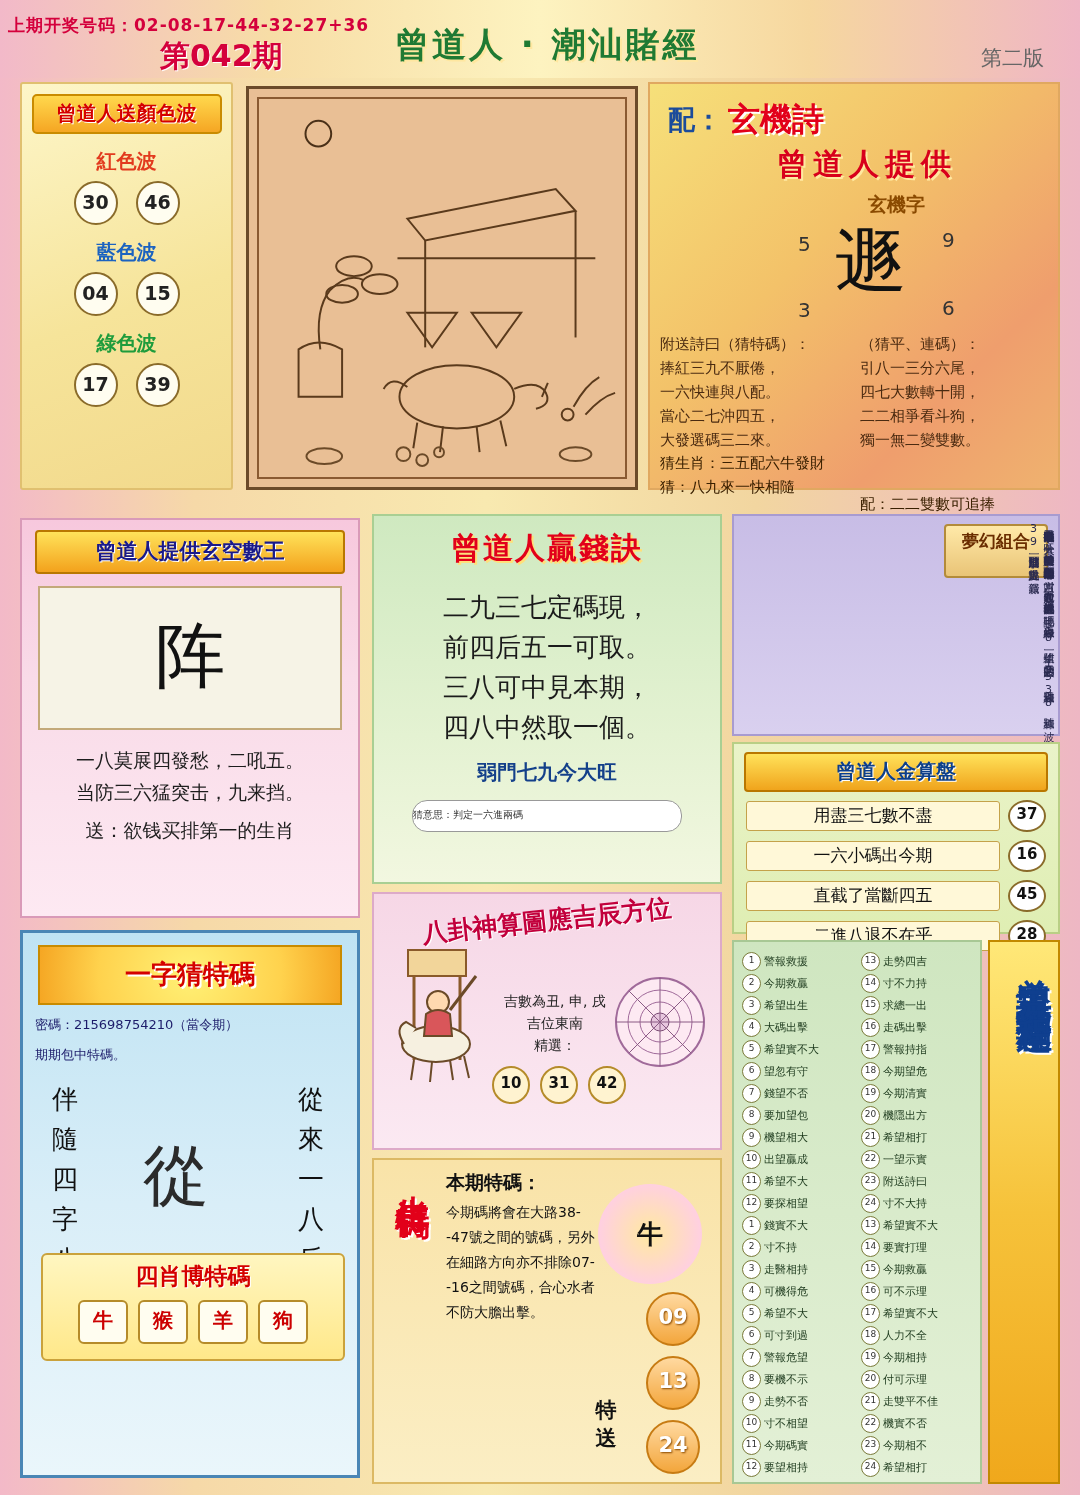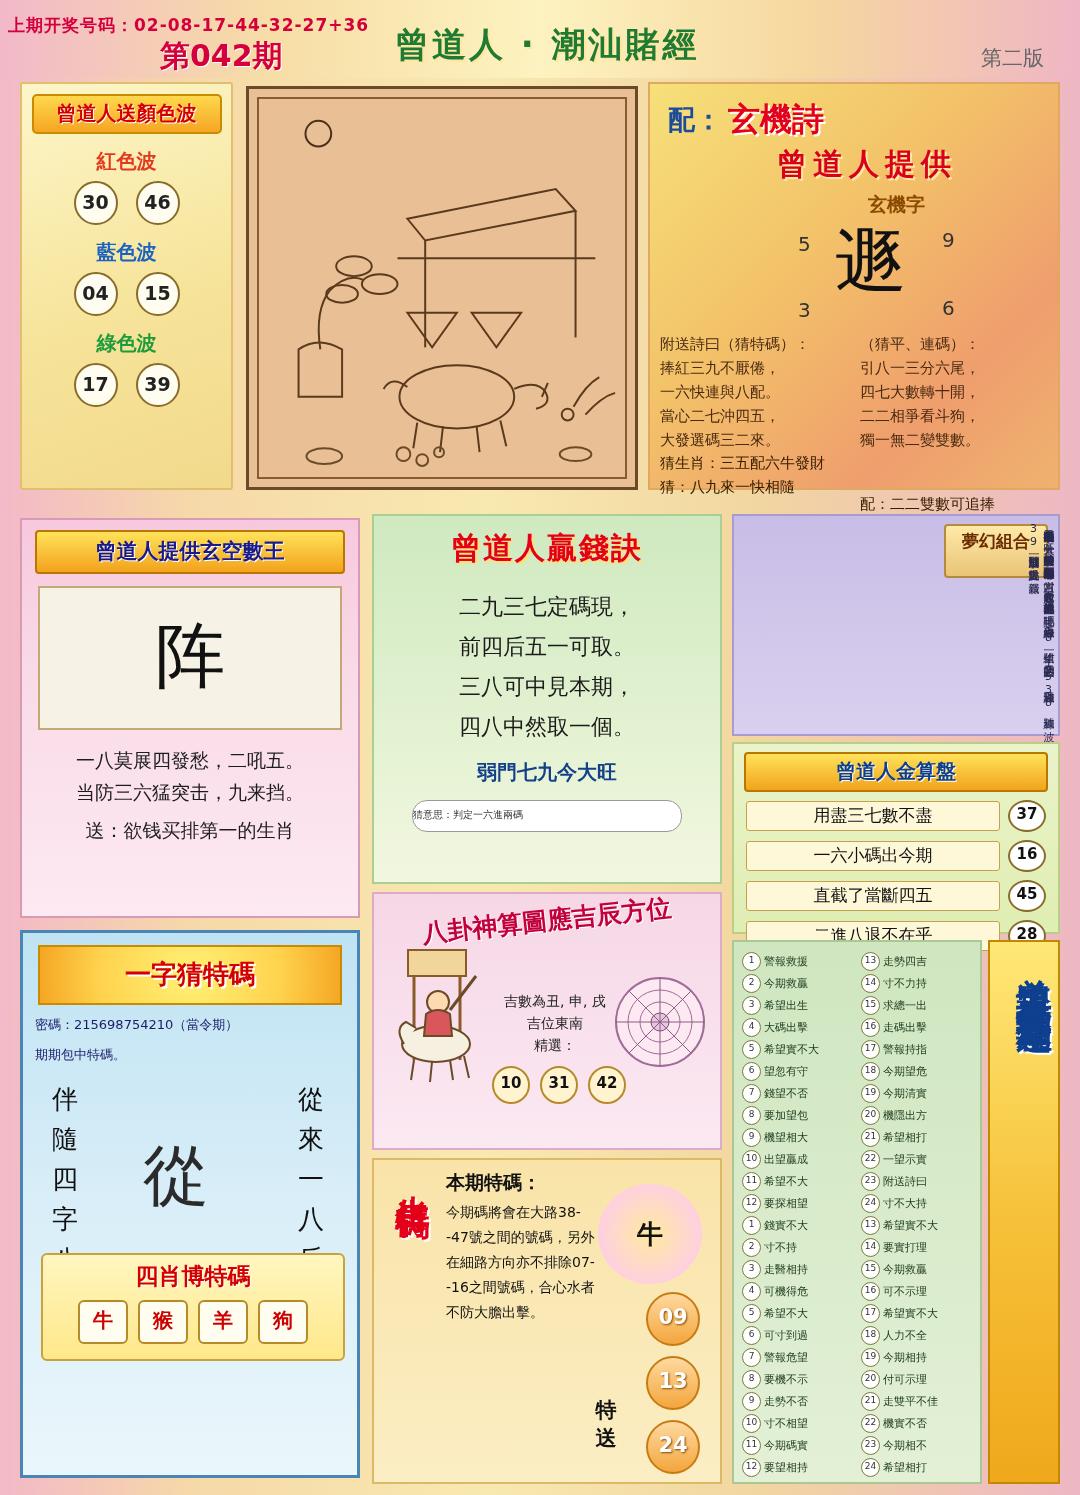--- a/index.html
+++ b/index.html
@@ -80,21 +80,21 @@
   .xk-glyph{font-size:70px;text-align:center;line-height:136px;color:#111;
      font-family:"DejaVu Serif","Liberation Serif",serif;}
   .xk-line{margin-top:14px;text-align:center;font-size:19px;color:#1d1d1d;line-height:32px;}
   .xk-send{margin-top:10px;text-align:center;font-size:19px;color:#1d1d1d;}
 
   
   #yingqian{left:372px;top:514px;width:350px;height:370px;
      background:linear-gradient(180deg,#cfe9c0,#e4f2d2 60%,#f2f7e0);border:2px solid #a9cf93;}
   .yq-title{text-align:center;margin-top:12px;font-size:30px;font-weight:bold;color:#e2001a;
      text-shadow:2px 2px 0 #ffe07a;letter-spacing:2px;}
-  .yq-body{margin-top:18px;text-align:center;font-size:22px;color:#1b1b1b;line-height:40px;}
+  .yq-body{margin-top:18px;text-align:center;font-size:26px;color:#1b1b1b;line-height:40px;}
   .yq-strong{margin-top:12px;text-align:center;font-size:20px;font-weight:bold;color:#14408a;}
   .yq-note{margin:14px auto 0;width:268px;height:30px;background:#fff;border:1px solid #999;
      border-radius:15px;font-size:10px;color:#333;line-height:28px;text-align:left;}
 
   
   #menghuan{left:732px;top:514px;width:328px;height:222px;
      background:linear-gradient(180deg,#c8bde6,#d9d0ef);border:2px solid #a89bd0;}
   .mh-badge{position:absolute;right:10px;top:8px;width:104px;height:54px;
      background:linear-gradient(180deg,#ffe9a8,#e9c477);border:2px solid #b38b3a;border-radius:4px;
      color:#6a2d00;font-size:17px;font-weight:bold;text-align:center;line-height:24px;padding-top:3px;box-sizing:border-box;}

